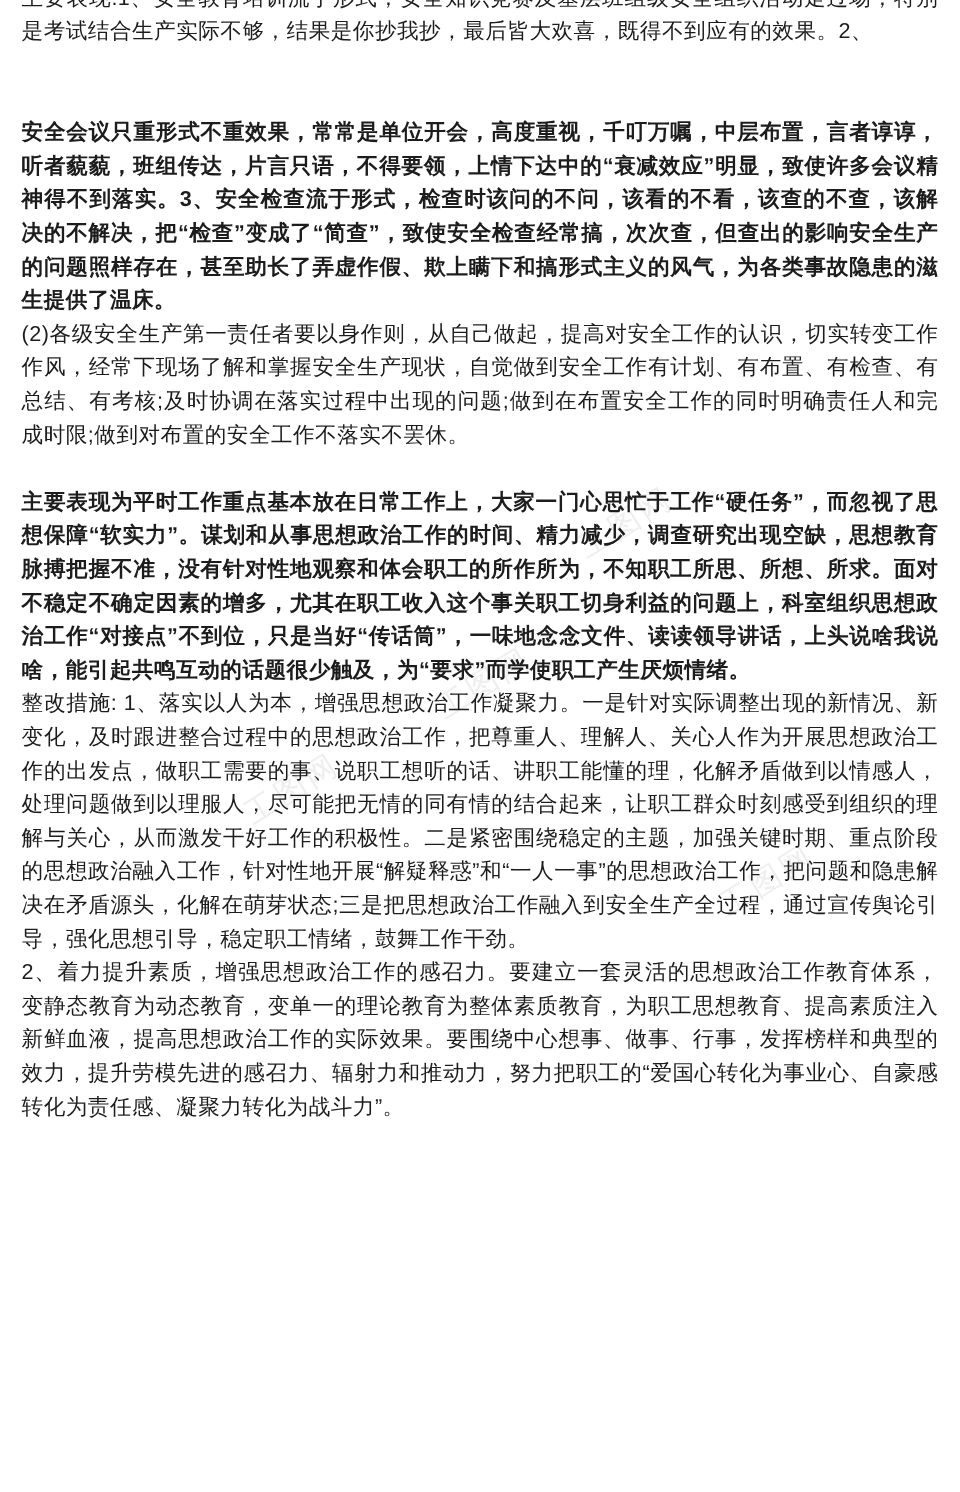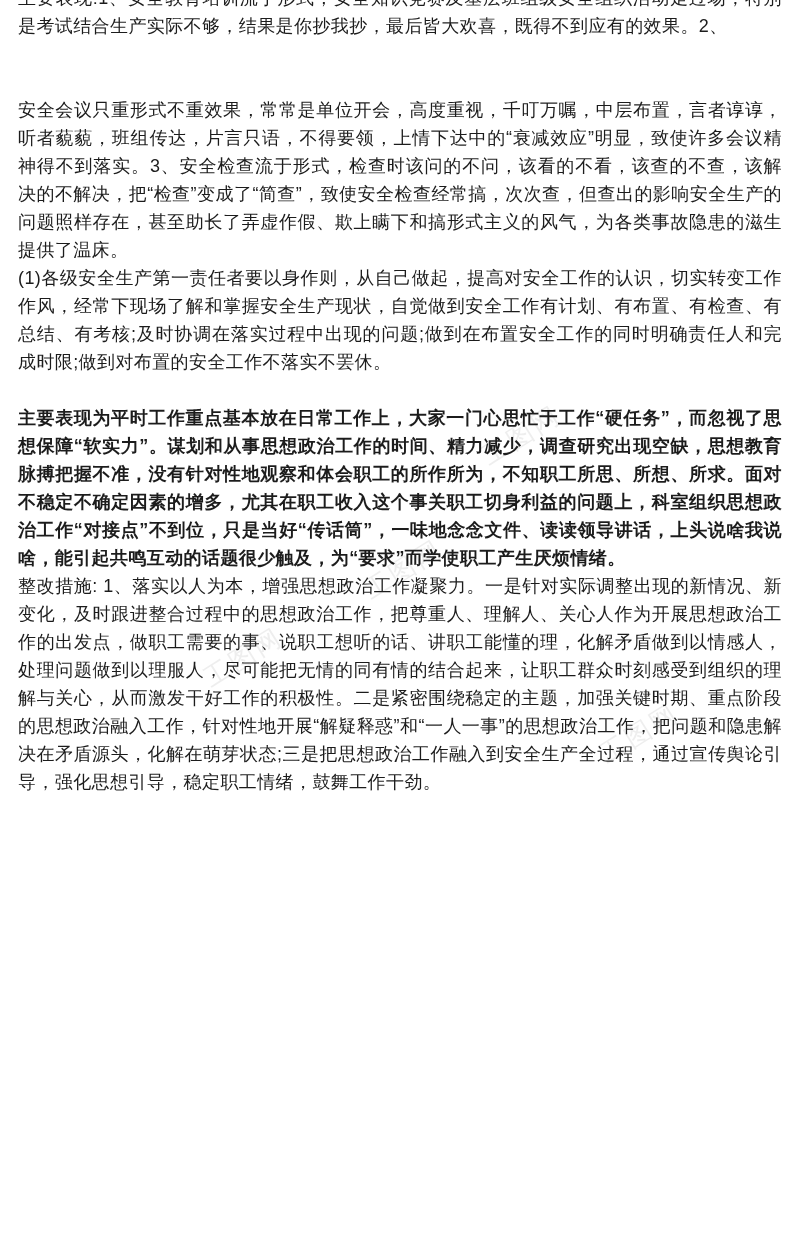--- a/index.html
+++ b/index.html
@@ -31,20 +31,21 @@
   .para {
     margin: 0;
     font-size: 18px;
     line-height: 28px;
     text-align: justify;
     letter-spacing: 0.4px;
     word-break: break-all;
   }
   .gap-before-2 {
     margin-top: 56px;   
+    font-weight: bold;
   }
   .gap-before-1 {
     margin-top: 28px;   
     font-weight: bold;
   }
   .watermark {
     position: absolute;
     color: rgba(120, 120, 120, 0.13);
     font-size: 26px;
     letter-spacing: 3px;
@@ -65,18 +66,19 @@
 <div class="page">
 
   <div class="watermark wm-1">工图网</div>
   <div class="watermark wm-2">工图网</div>
   <div class="watermark wm-3">工图网</div>
   <div class="watermark wm-4">工图网</div>
 
   <div class="content">
     <p class="para">主要表现:1、安全教育培训流于形式，安全知识竞赛及基层班组级安全组织活动走过场，特别是考试结合生产实际不够，结果是你抄我抄，最后皆大欢喜，既得不到应有的效果。2、</p>
     <p class="para gap-before-2">安全会议只重形式不重效果，常常是单位开会，高度重视，千叮万嘱，中层布置，言者谆谆，听者藐藐，班组传达，片言只语，不得要领，上情下达中的“衰减效应”明显，致使许多会议精神得不到落实。3、安全检查流于形式，检查时该问的不问，该看的不看，该查的不查，该解决的不解决，把“检查”变成了“简查”，致使安全检查经常搞，次次查，但查出的影响安全生产的问题照样存在，甚至助长了弄虚作假、欺上瞒下和搞形式主义的风气，为各类事故隐患的滋生提供了温床。</p>
-    <p class="para">(1)各级安全生产第一责任者要以身作则，从自己做起，提高对安全工作的认识，切实转变工作作风，经常下现场了解和掌握安全生产现状，自觉做到安全工作有计划、有布置、有检查、有总结、有考核;及时协调在落实过程中出现的问题;做到在布置安全工作的同时明确责任人和完成时限;做到对布置的安全工作不落实不罢休。</p>
+    <p class="para">(2)各级安全生产第一责任者要以身作则，从自己做起，提高对安全工作的认识，切实转变工作作风，经常下现场了解和掌握安全生产现状，自觉做到安全工作有计划、有布置、有检查、有总结、有考核;及时协调在落实过程中出现的问题;做到在布置安全工作的同时明确责任人和完成时限;做到对布置的安全工作不落实不罢休。</p>
     <p class="para gap-before-1">主要表现为平时工作重点基本放在日常工作上，大家一门心思忙于工作“硬任务”，而忽视了思想保障“软实力”。谋划和从事思想政治工作的时间、精力减少，调查研究出现空缺，思想教育脉搏把握不准，没有针对性地观察和体会职工的所作所为，不知职工所思、所想、所求。面对不稳定不确定因素的增多，尤其在职工收入这个事关职工切身利益的问题上，科室组织思想政治工作“对接点”不到位，只是当好“传话筒”，一味地念念文件、读读领导讲话，上头说啥我说啥，能引起共鸣互动的话题很少触及，为“要求”而学使职工产生厌烦情绪。</p>
     <p class="para">整改措施: 1、落实以人为本，增强思想政治工作凝聚力。一是针对实际调整出现的新情况、新变化，及时跟进整合过程中的思想政治工作，把尊重人、理解人、关心人作为开展思想政治工作的出发点，做职工需要的事、说职工想听的话、讲职工能懂的理，化解矛盾做到以情感人，处理问题做到以理服人，尽可能把无情的同有情的结合起来，让职工群众时刻感受到组织的理解与关心，从而激发干好工作的积极性。二是紧密围绕稳定的主题，加强关键时期、重点阶段的思想政治融入工作，针对性地开展“解疑释惑”和“一人一事”的思想政治工作，把问题和隐患解决在矛盾源头，化解在萌芽状态;三是把思想政治工作融入到安全生产全过程，通过宣传舆论引导，强化思想引导，稳定职工情绪，鼓舞工作干劲。</p>
+    <p class="para">2、着力提升素质，增强思想政治工作的感召力。要建立一套灵活的思想政治工作教育体系，变静态教育为动态教育，变单一的理论教育为整体素质教育，为职工思想教育、提高素质注入新鲜血液，提高思想政治工作的实际效果。要围绕中心想事、做事、行事，发挥榜样和典型的效力，提升劳模先进的感召力、辐射力和推动力，努力把职工的“爱国心转化为事业心、自豪感转化为责任感、凝聚力转化为战斗力”。</p>
   </div>
 
 </div>
 
 </body></html>

